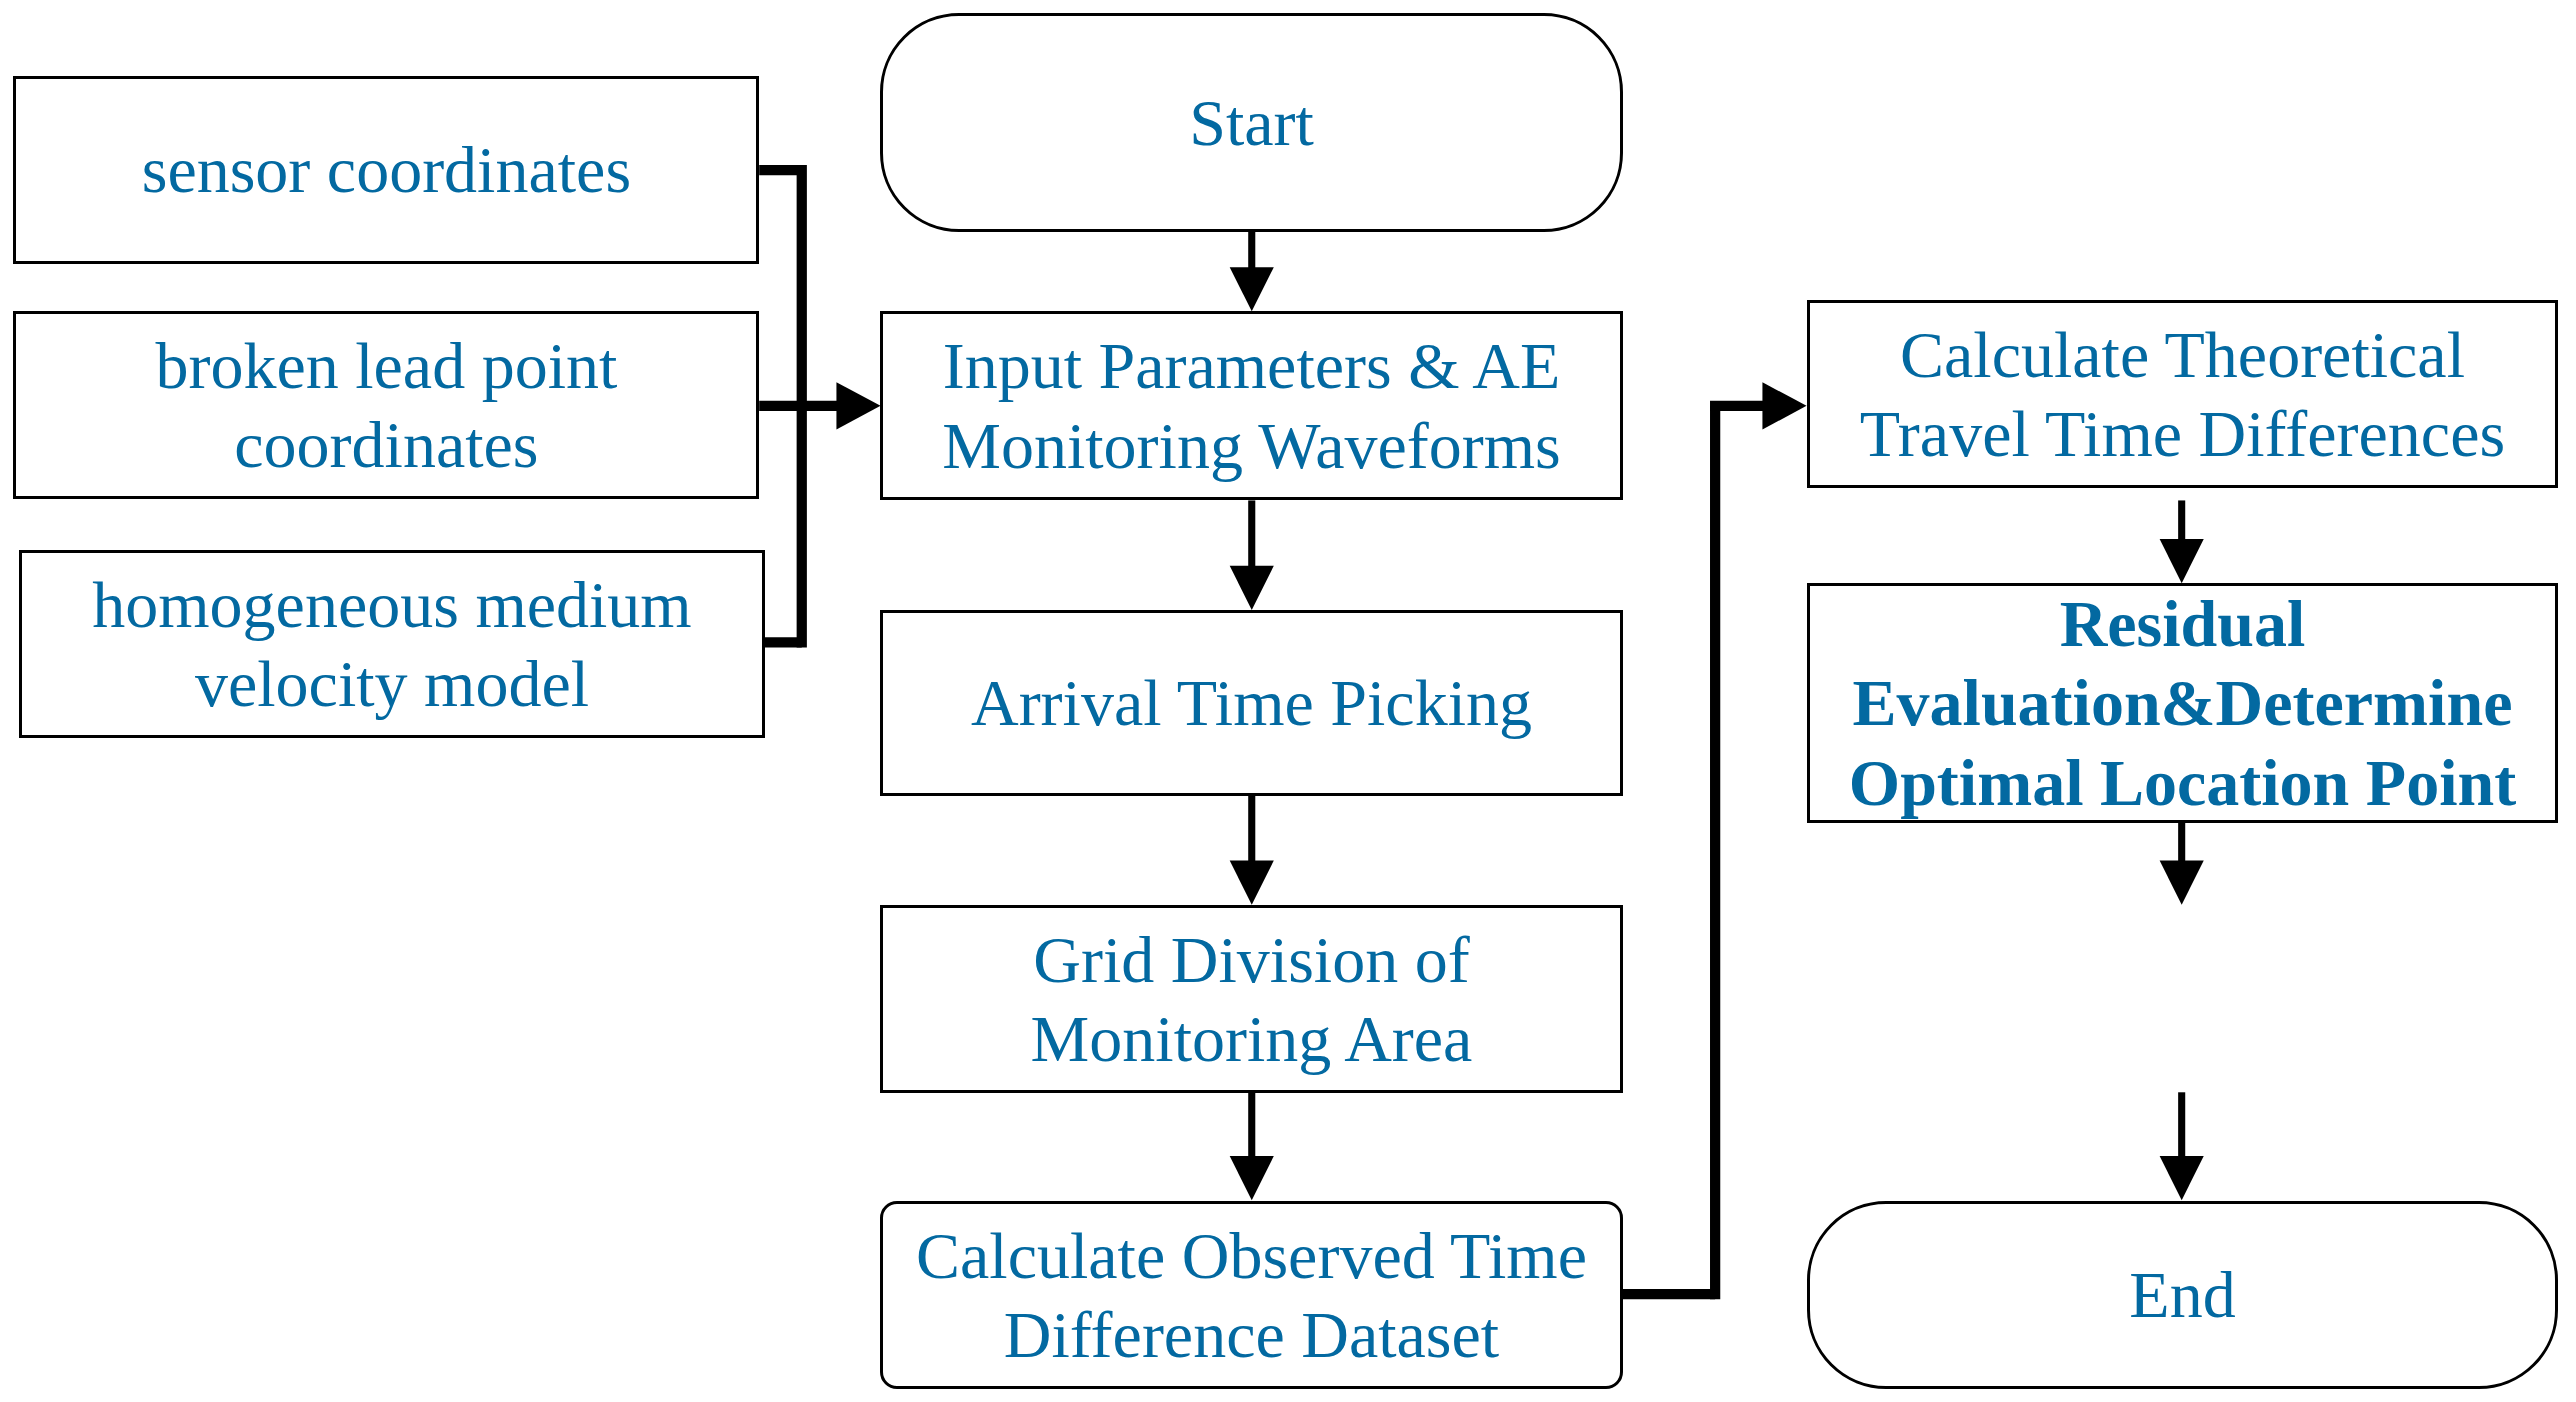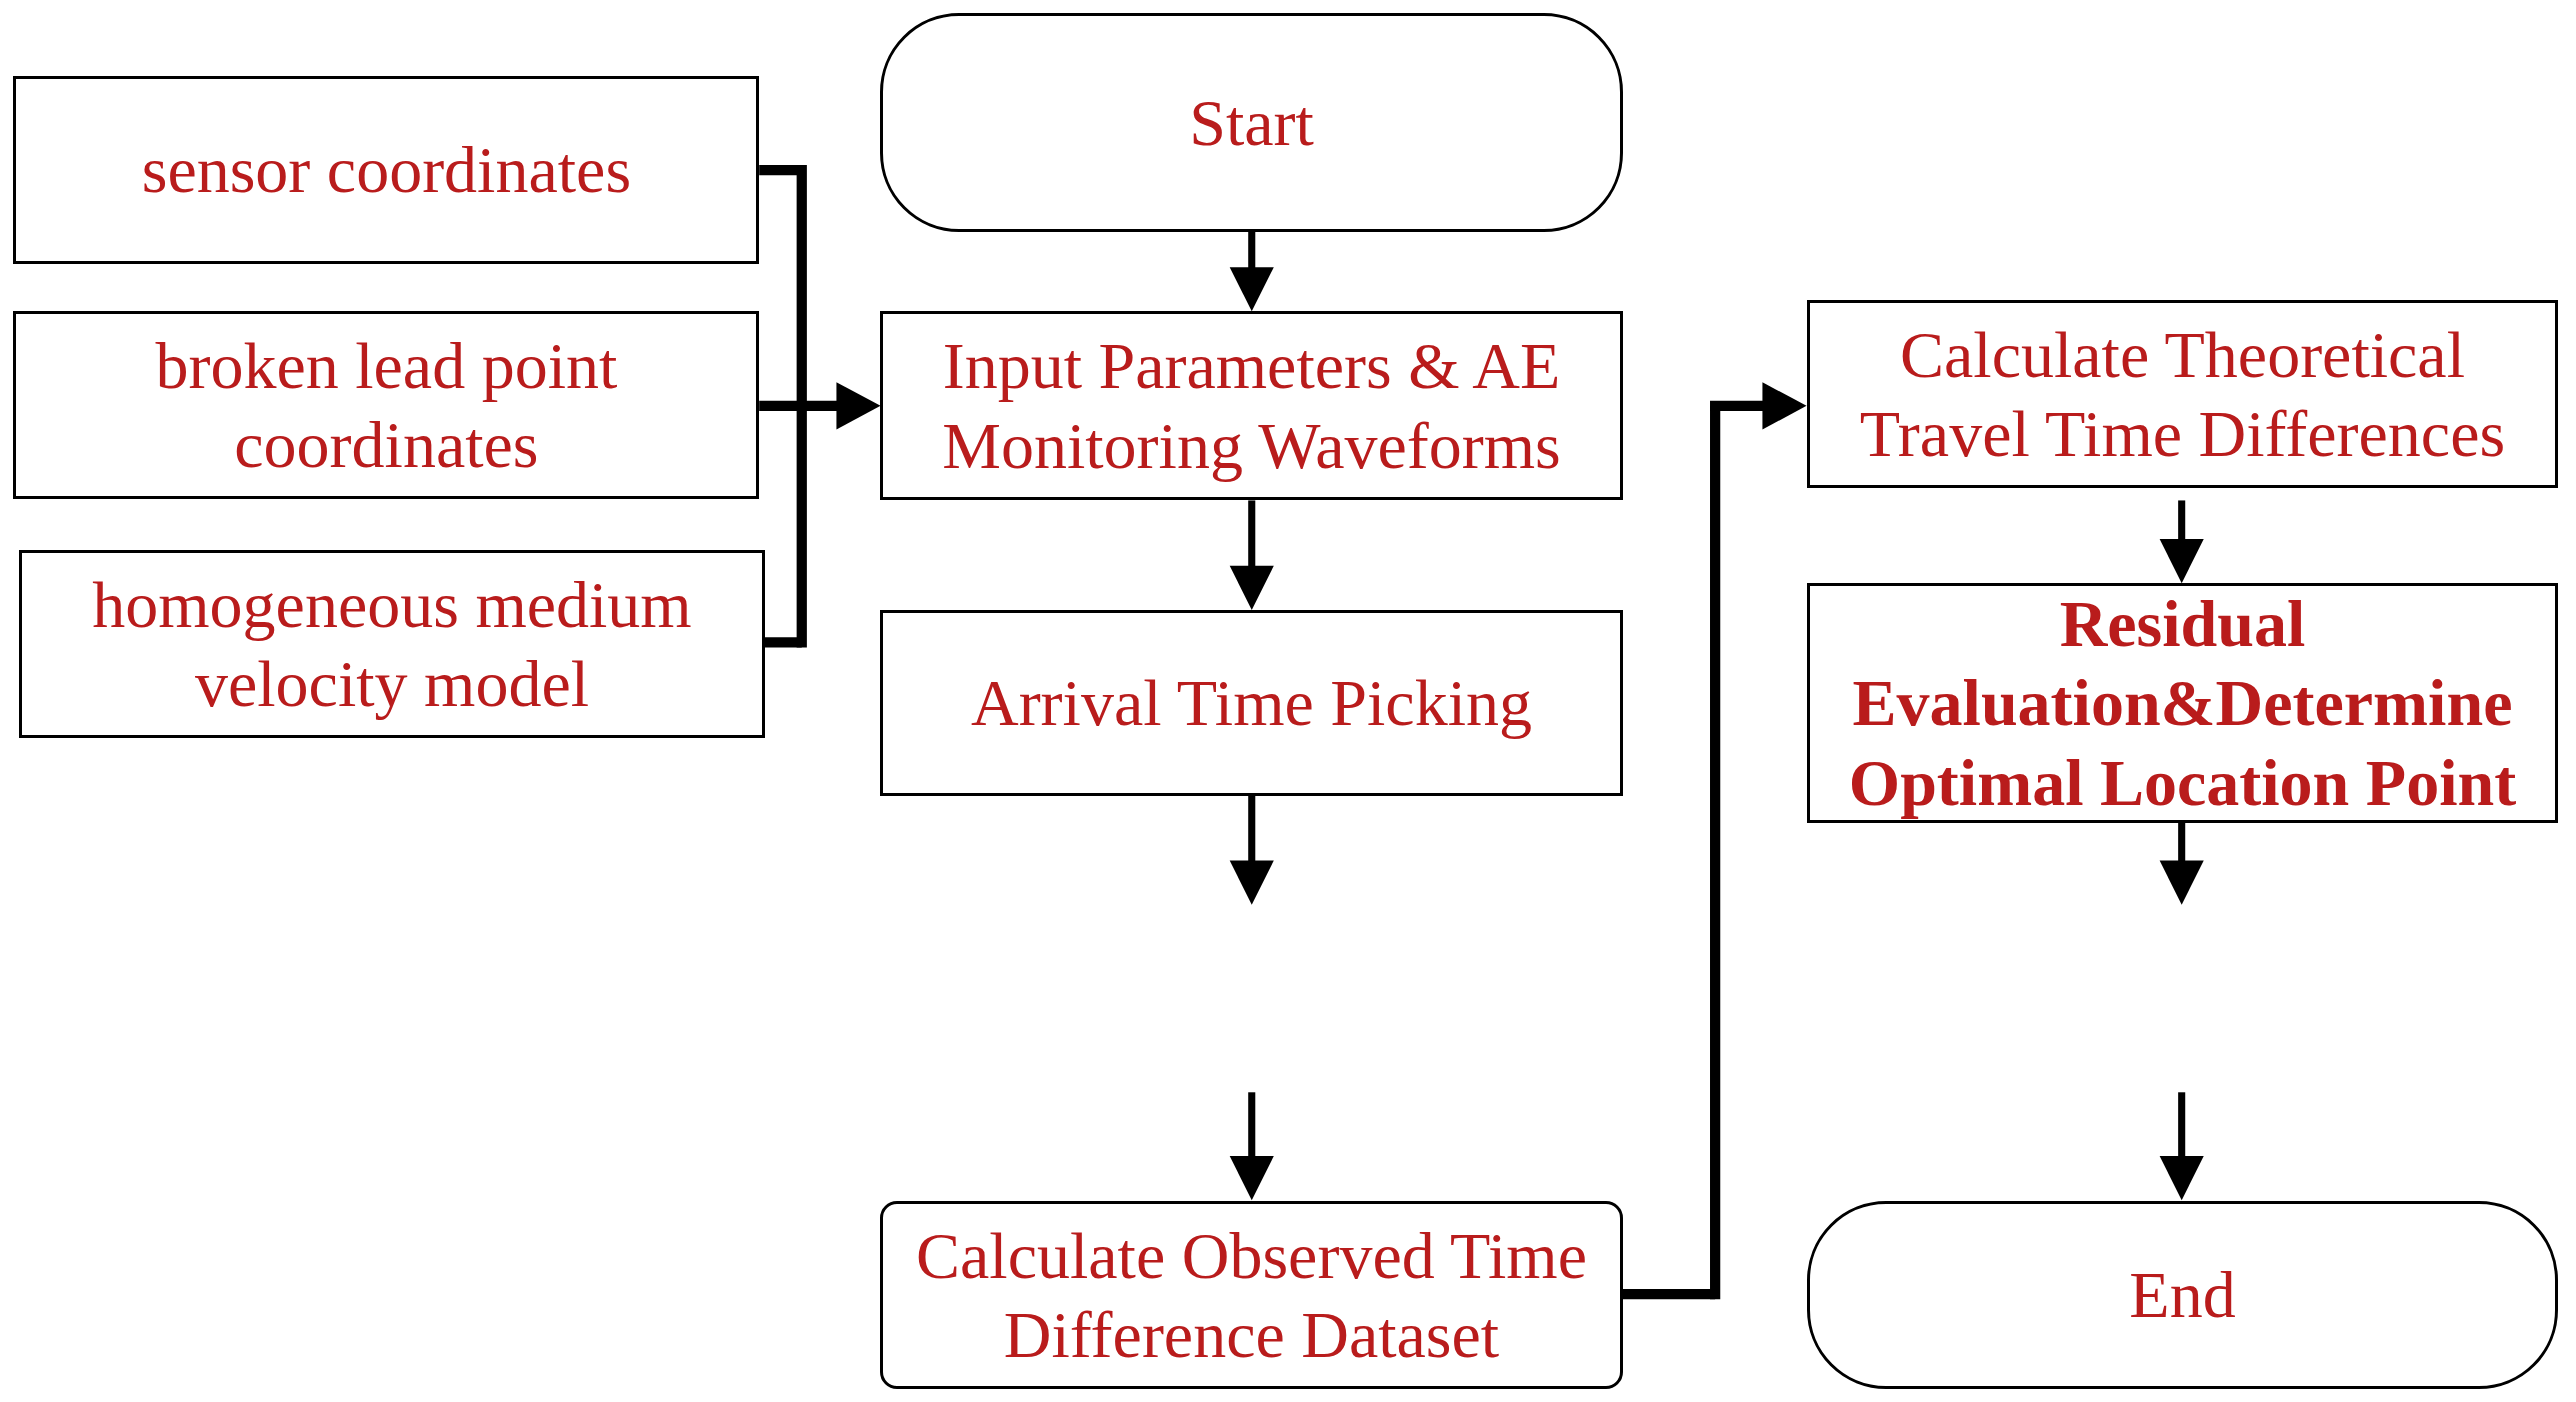--- a/index.html
+++ b/index.html
@@ -2,21 +2,21 @@
 <html style="font-size:12.6px"><head>
 <meta charset="utf-8">
 <style>
   html, body { margin: 0; padding: 0; background: #ffffff; }
   .canvas {
     position: relative;
     width: 2576px;
     height: 1402px;
     background: #ffffff;
     font-family: "Liberation Serif", "DejaVu Serif", serif;
-    color: #b91c1c;
+    color: #0369a1;
     overflow: hidden;
   }
   .connector-layer {
     position: absolute;
     left: 0; top: 0;
     width: 2576px; height: 1402px;
   }
   .node {
     position: absolute;
     box-sizing: border-box;
@@ -117,20 +117,24 @@
   <div class="node terminator n-start">
     <span>Start</span>
   </div>
   <div class="node n-input">
     <span>Input Parameters &amp; AE
 Monitoring Waveforms</span>
   </div>
   <div class="node n-arrival">
     <span>Arrival Time Picking</span>
   </div>
+  <div class="node n-grid">
+    <span>Grid Division of
+Monitoring Area</span>
+  </div>
   <div class="node n-observed">
     <span>Calculate Observed Time
 Difference Dataset</span>
   </div>
 
   <div class="node n-theo">
     <span>Calculate Theoretical
 Travel Time Differences</span>
   </div>
   <div class="node n-residual">

